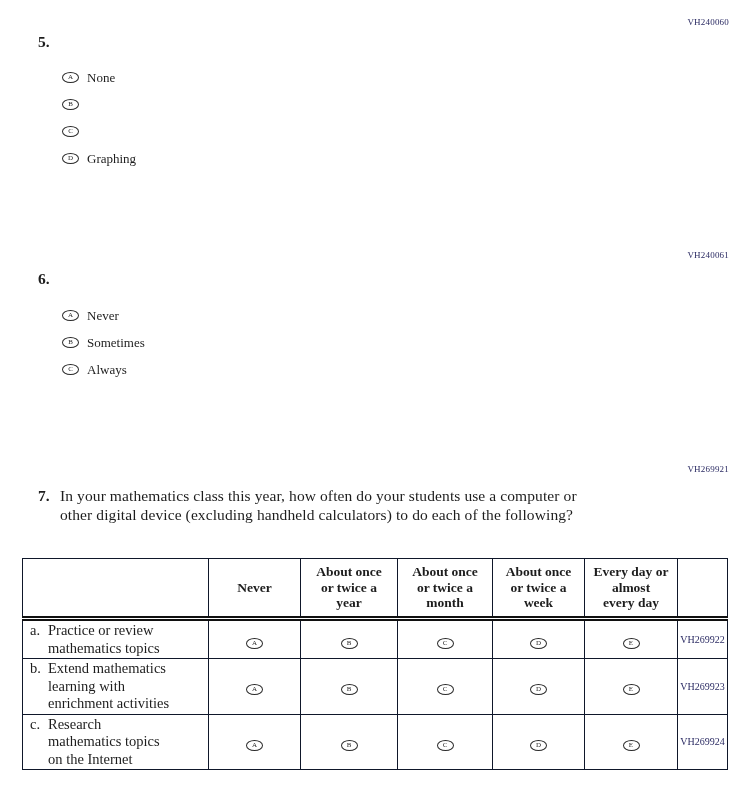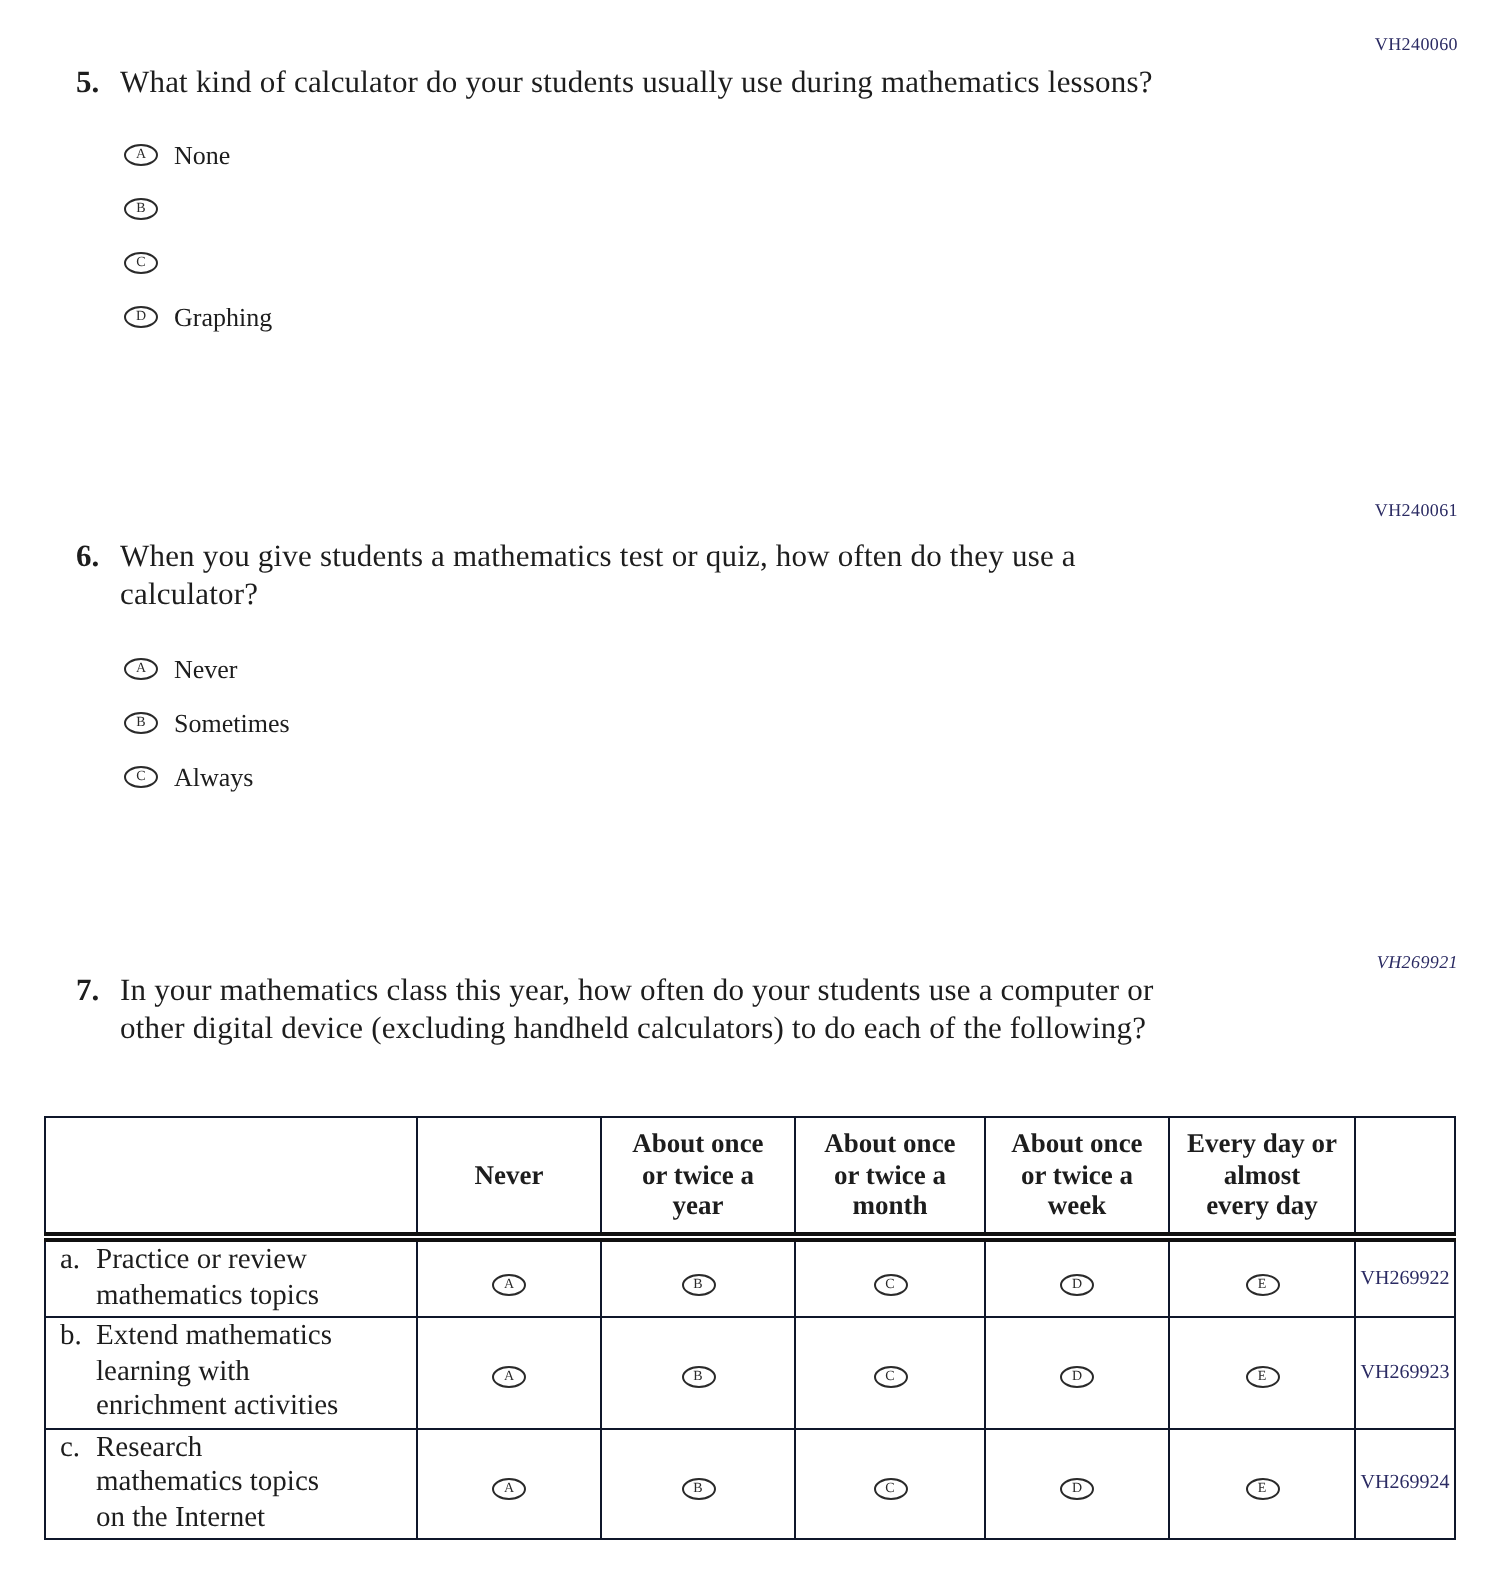--- a/index.html
+++ b/index.html
@@ -21,21 +21,21 @@
   
   .vh-code {
     position: absolute;
     right: 25px;
     font-size: 9px;
     letter-spacing: 0.2px;
     color: #2b2b63;
   }
   #code-q5 { top: 17px; margin-left: 20px; }
   #code-q6 { top: 250px; }
-  #code-q7 { top: 476px; font-style: italic; }
+  #code-q7 { top: 464px; }
 
   
   .question { position: absolute; left: 38px; width: 680px; }
   #q5 { top: 32px; }
   #q6 { top: 269px; }
   #q7 { top: 486px; }
   .q-head { display: flex; align-items: flex-start; }
   .q-num {
     font-weight: bold;
     width: 22px;
@@ -120,21 +120,20 @@
 
 <div class="page">
 
   <span class="vh-code" id="code-q5">VH240060</span>
   <span class="vh-code" id="code-q6">VH240061</span>
   <span class="vh-code" id="code-q7">VH269921</span>
 
   <div class="question" id="q5">
     <div class="q-head">
       <span class="q-num">5.</span>
-      <div class="q-text pre">What kind of calculator do your students usually use during mathematics lessons?</div>
     </div>
     <div class="options">
       <div class="option">
         <span class="bubble">A</span>
         <span class="option-label">None</span>
       </div>
       <div class="option">
         <span class="bubble">B</span>
       </div>
       <div class="option">
@@ -143,22 +142,20 @@
       <div class="option">
         <span class="bubble">D</span>
         <span class="option-label">Graphing</span>
       </div>
     </div>
   </div>
 
   <div class="question" id="q6">
     <div class="q-head">
       <span class="q-num">6.</span>
-      <div class="q-text pre">When you give students a mathematics test or quiz, how often do they use a
-calculator?</div>
     </div>
     <div class="options">
       <div class="option">
         <span class="bubble">A</span>
         <span class="option-label">Never</span>
       </div>
       <div class="option">
         <span class="bubble">B</span>
         <span class="option-label">Sometimes</span>
       </div>

